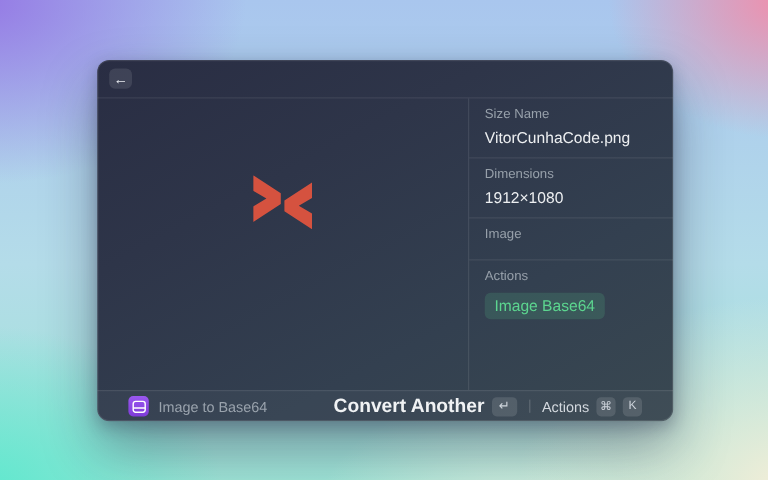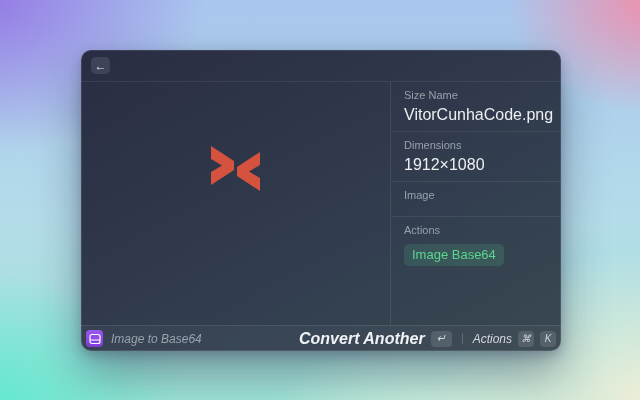--- a/index.html
+++ b/index.html
@@ -21,25 +21,25 @@
   .back-btn{width:19px;height:17px;border-radius:5px;background:rgba(255,255,255,0.10);
     border:none;display:flex;align-items:center;justify-content:center;color:#e8ebf0;
     font-size:12px;line-height:1;padding:0;cursor:pointer;font-family:inherit;}
   .main{flex:1;display:flex;min-height:0;}
   .preview{position:relative;width:309px;flex:0 0 309px;}
   .logo{position:absolute;left:130px;top:64px;}
   .details{flex:1;border-left:1px solid rgba(255,255,255,0.09);display:flex;flex-direction:column;}
   .row{padding:7px 13px 9px;}
   .row + .row{border-top:1px solid rgba(255,255,255,0.08);}
   .lbl{font-size:11px;line-height:13px;color:#97a0aa;margin-bottom:5px;}
-  .val{font-size:16px;line-height:15px;color:#edeff1;}
+  .val{font-size:13px;line-height:15px;color:#edeff1;}
   .pill{display:inline-block;margin-top:2px;padding:3px 8px 4px;border:none;border-radius:5px;
     background:rgba(92,212,142,0.16);color:#5cd58f;font-size:13px;font-family:inherit;cursor:pointer;}
   .footer{flex:0 0 26px;border-top:1px solid rgba(255,255,255,0.09);background:rgba(255,255,255,0.03);
-    display:flex;align-items:center;padding:0 5px;box-sizing:border-box;font-style:italic;}
+    display:flex;align-items:center;padding:0 26px;box-sizing:border-box;}
   .app-icon{width:17px;height:17px;border-radius:4px;flex:0 0 17px;
     background:linear-gradient(180deg,#9a58f0,#7e3bd8);
     display:flex;align-items:center;justify-content:center;}
   .footer-title{font-size:12px;color:#9aa3ad;margin-left:8px;flex:1;}
   .footer-right{display:flex;align-items:center;gap:6px;}
   .primary-label{font-size:16px;font-weight:700;color:#f0f2f4;margin-left:34px;}
   .key{height:16px;min-width:16px;padding:0 3px;border-radius:4px;background:rgba(255,255,255,0.12);
     color:#ced4db;font-size:10px;display:flex;align-items:center;justify-content:center;box-sizing:border-box;}
   .key.return{min-width:21px;font-size:11px;}
   .vdiv{width:1px;height:11px;background:rgba(255,255,255,0.18);margin:0 4px;}

